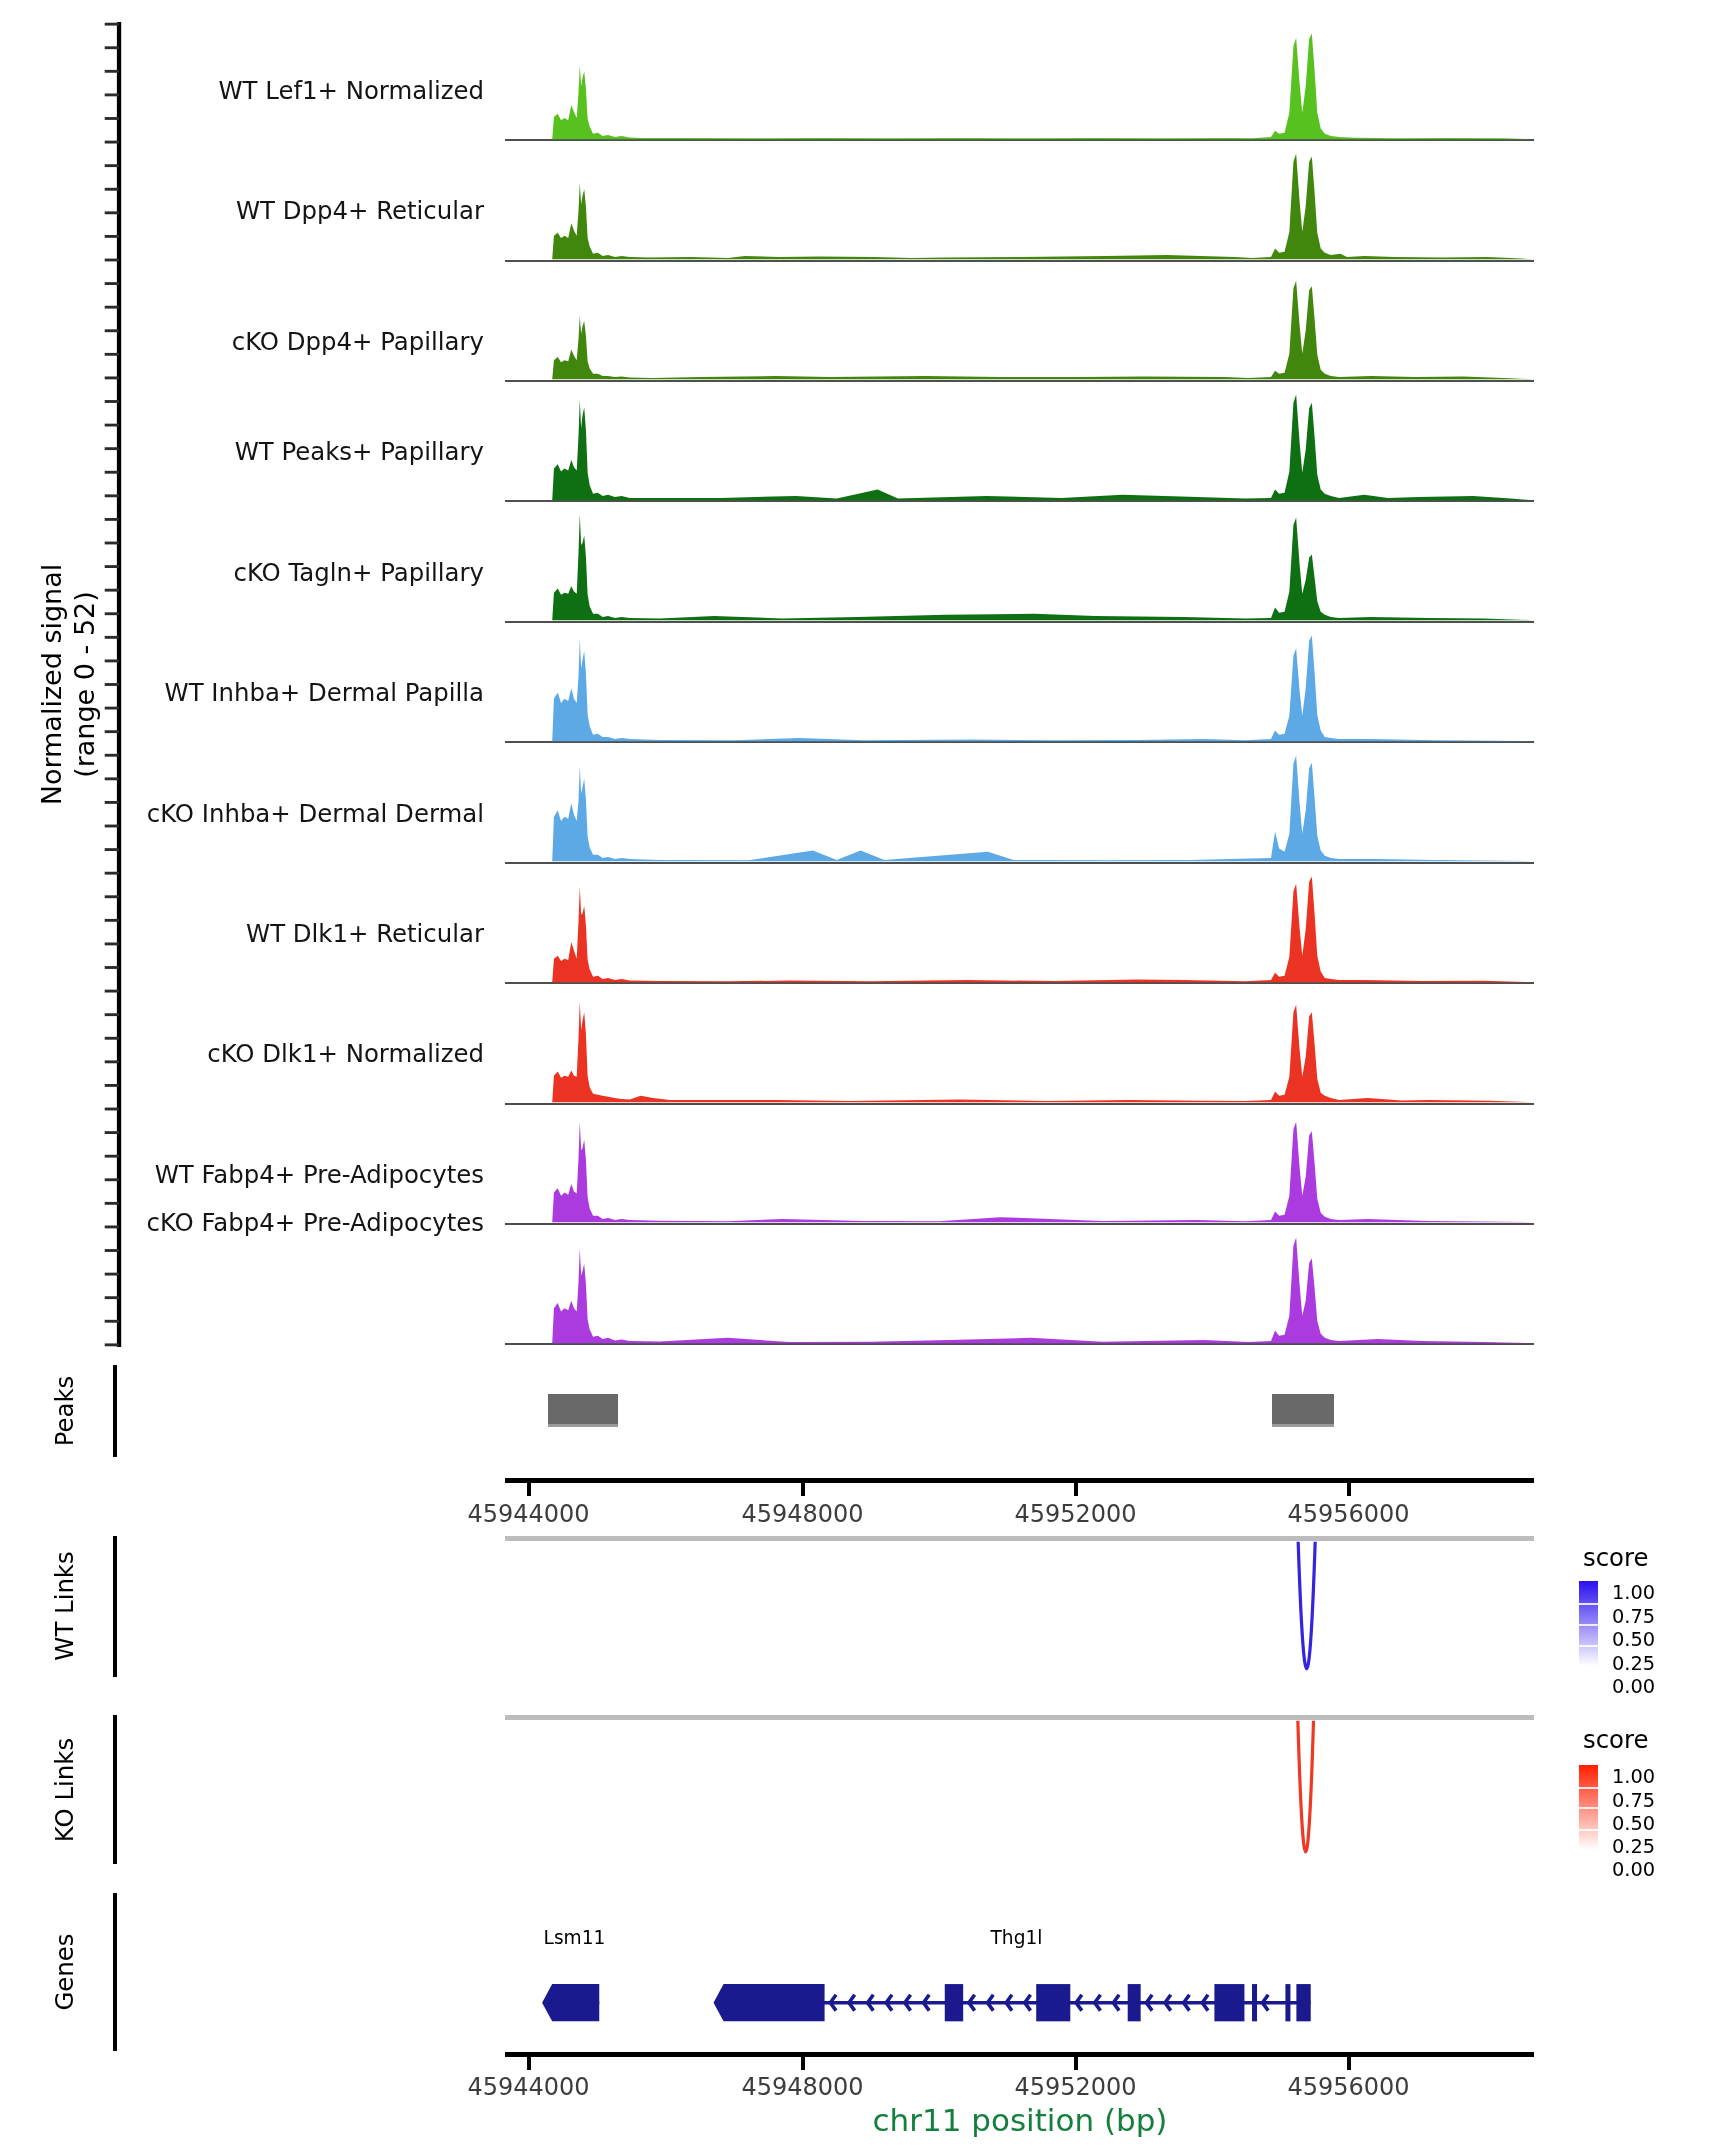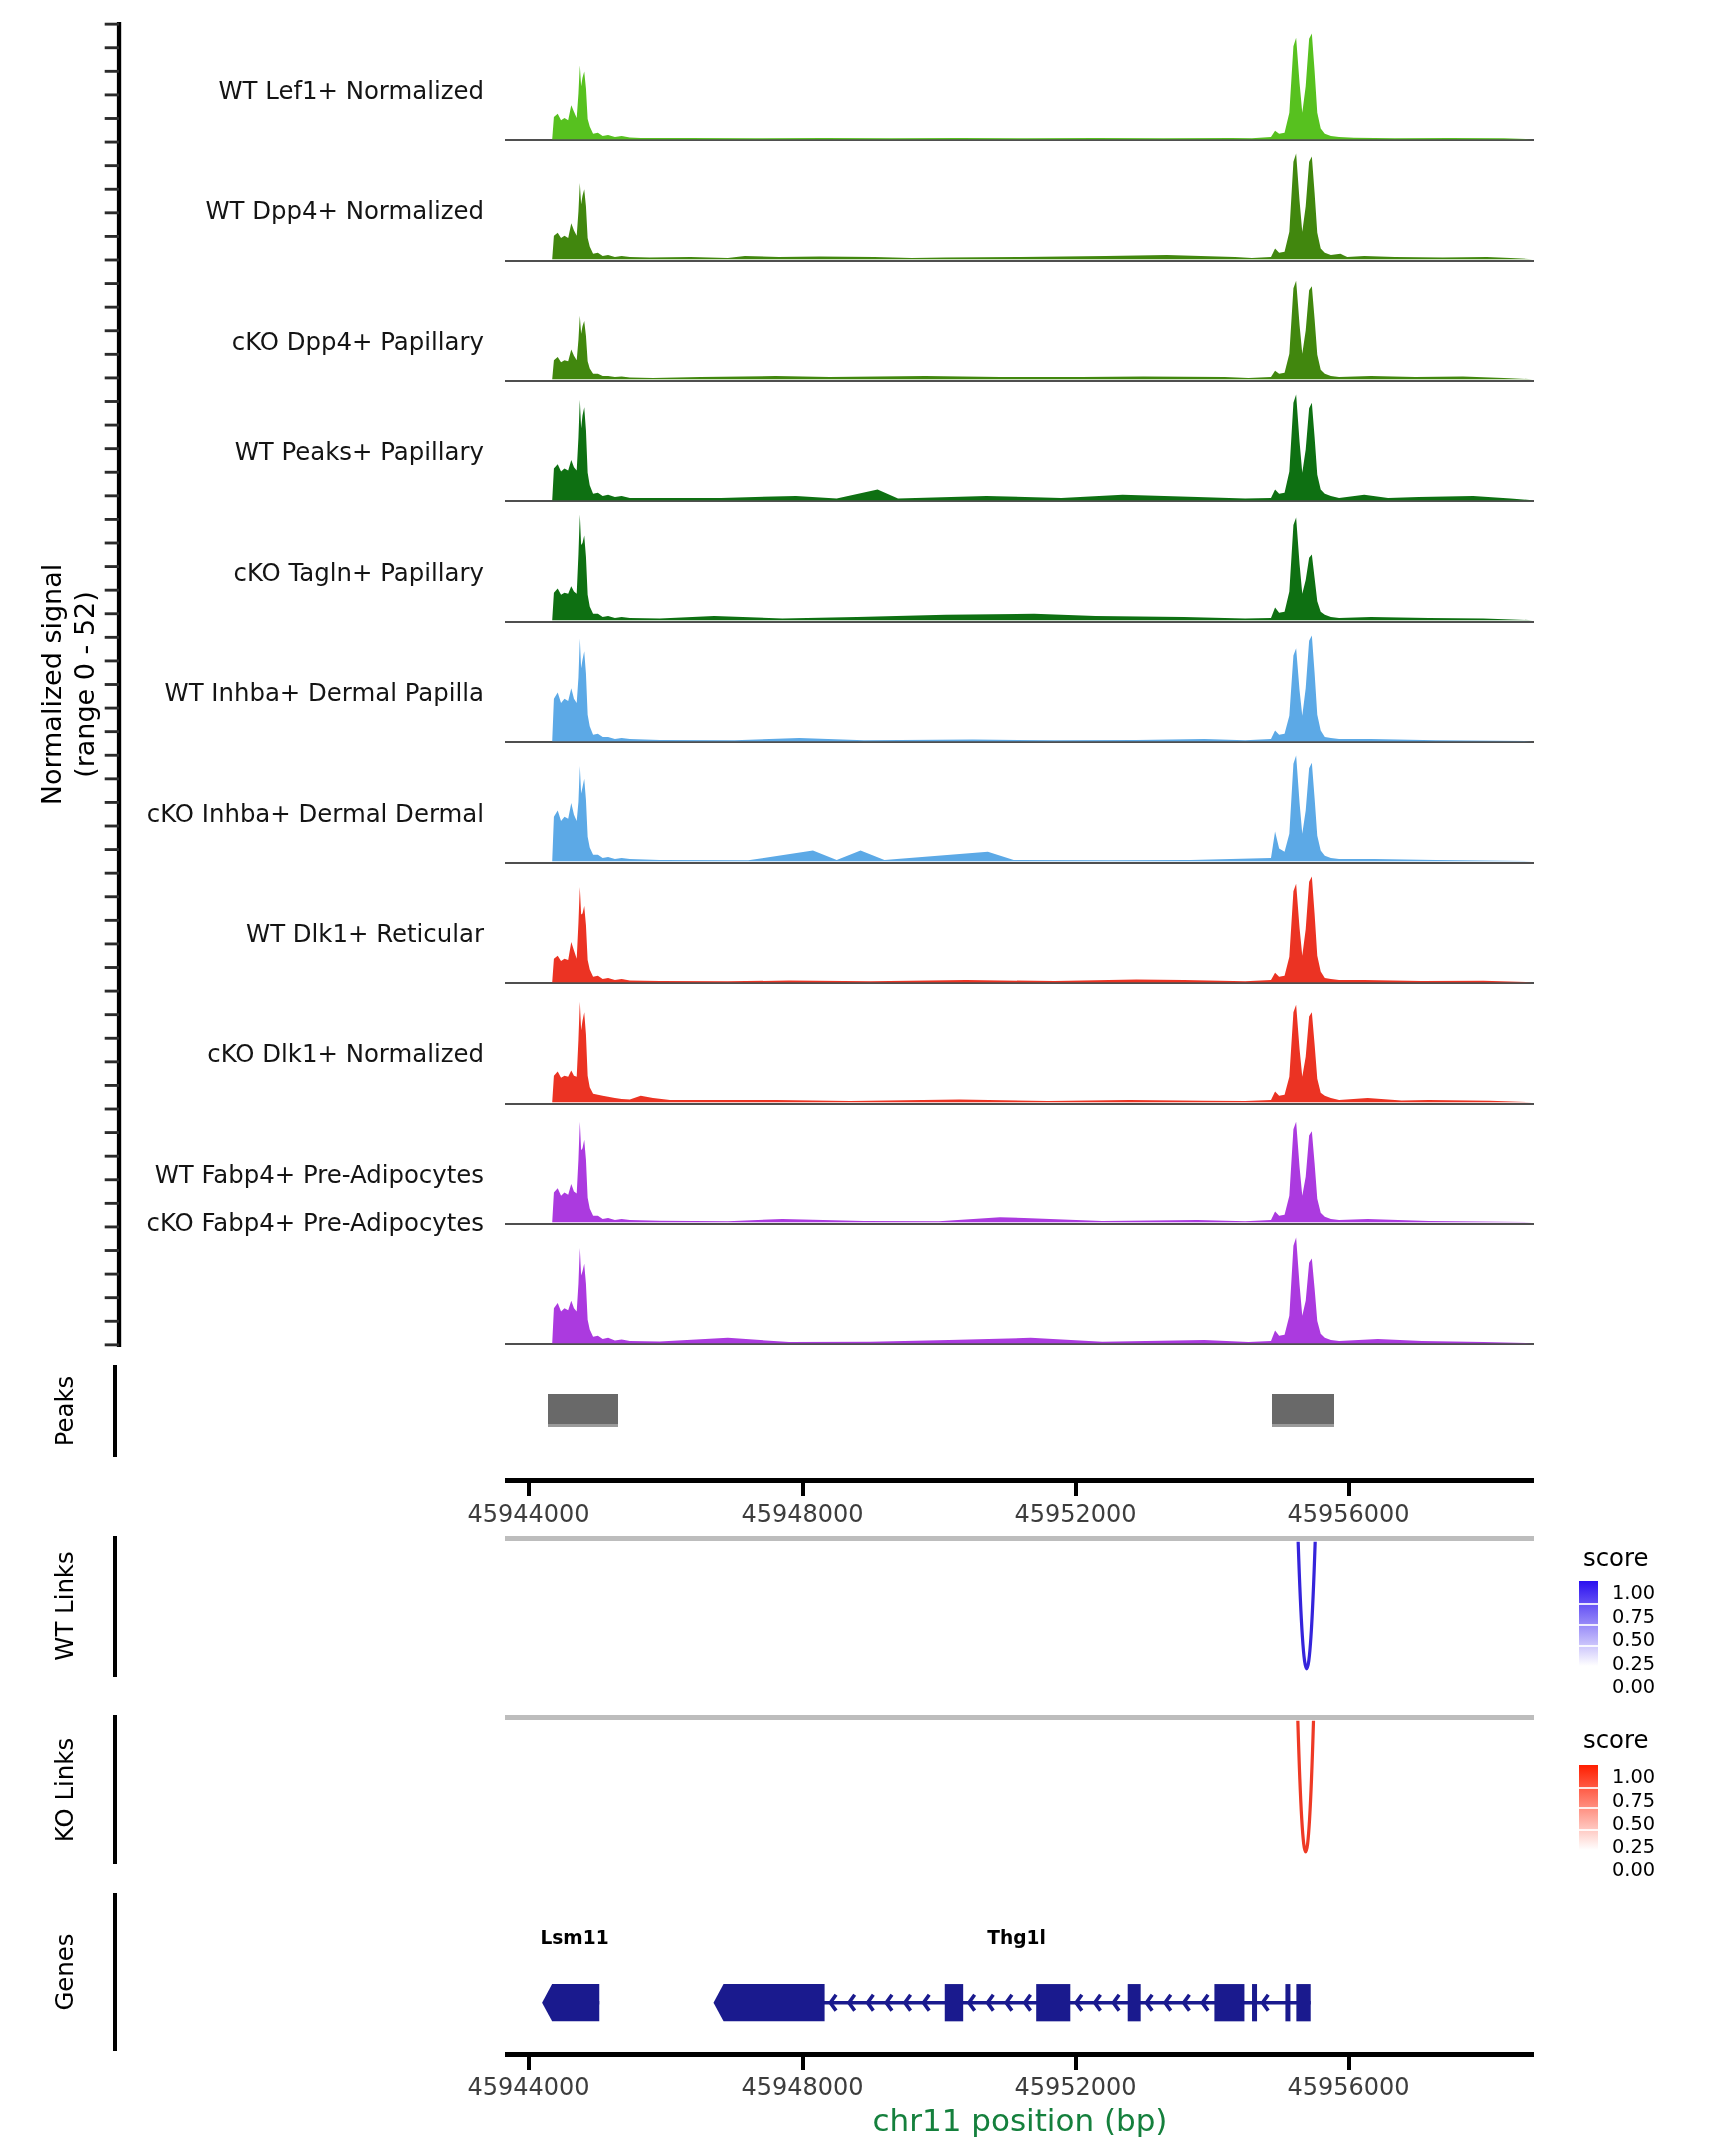--- a/index.html
+++ b/index.html
@@ -14,21 +14,21 @@
   .baseline{position:absolute;height:2.2px;background:#4f4f4f;}
   .links-baseline{position:absolute;height:5px;background:#BDBDBD;}
   .axis-line{position:absolute;height:5px;background:#000;}
   .axis-tick{position:absolute;width:3.6px;background:#000;}
   .axis-ticklabel{position:absolute;width:215px;text-align:center;font-size:24px;color:#3d3d3d;white-space:nowrap;}
   .axis-title{position:absolute;width:502px;text-align:center;font-size:31px;color:#15803d;}
   .legend-title{position:absolute;font-size:24.4px;color:#000;}
   .legend-bar{position:absolute;width:18.6px;}
   .legend-ticklabel{position:absolute;font-size:19.4px;color:#000;white-space:nowrap;}
   .legend-dash{position:absolute;height:2.2px;background:rgba(255,255,255,0.85);}
-  .gene-name{position:absolute;width:215px;text-align:center;font-size:18.6px;color:#000;font-weight:bold;}
+  .gene-name{position:absolute;width:215px;text-align:center;font-size:18.6px;color:#000;}
   .peak-bar{position:absolute;height:30px;}
   svg{display:block;}
 </style>
 </head>
 <body>
 
 <div class="figure">
 
   <div class="vlabel ylabel-box" style="left:-183px;top:650px;">
     <div>
@@ -97,21 +97,21 @@
       <line x1="36" y1="1812.1071428571431" x2="16" y2="1812.1071428571431" stroke="#2b2b2b" stroke-width="4"></line>
       <line x1="36" y1="1845.0000000000002" x2="16" y2="1845.0000000000002" stroke="#2b2b2b" stroke-width="4"></line>
     </svg>
 
   <div id="coverage">
       <div class="track-label" style="top:76px;">WT Lef1+ Normalized</div>
       <div class="baseline" style="left:505px;top:139px;width:1029px;"></div>
       <svg width="1029" height="120" viewBox="0 0 1436 168" style="position:absolute;left:505px;top:21.5px;">
         <path d="M 4.8 164 L 4.8 164.0 L 63.8 164.0 L 66.2 132.9 L 71.5 128.5 L 76.2 137.4 L 81.0 134.4 L 86.2 137.4 L 90.5 116.6 L 94.3 125.5 L 98.1 134.4 L 100.5 100.4 L 102.4 60.4 L 104.3 90.0 L 106.2 78.2 L 108.6 69.3 L 111.0 93.0 L 113.4 135.9 L 116.3 146.2 L 121.0 156.6 L 127.7 155.1 L 134.4 159.6 L 142.0 158.1 L 151.5 161.0 L 161.0 159.6 L 172.5 161.8 L 187.7 162.5 L 252.5 162.5 L 347.8 162.8 L 443.1 162.5 L 538.4 162.8 L 633.7 162.5 L 729.0 162.8 L 824.2 162.5 L 919.5 162.8 L 1014.8 162.5 L 1043.4 162.8 L 1070.1 161.0 L 1075.8 152.2 L 1081.5 156.6 L 1089.1 155.1 L 1095.8 127.0 L 1101.5 33.8 L 1105.3 21.9 L 1110.1 85.6 L 1113.9 127.0 L 1118.7 90.0 L 1123.5 23.4 L 1127.3 16.0 L 1131.1 67.8 L 1134.9 127.0 L 1139.7 149.2 L 1145.4 156.6 L 1153.9 159.6 L 1165.4 161.0 L 1186.3 162.2 L 1243.5 162.8 L 1319.7 162.5 L 1396.0 162.8 L 1436.0 164.0 L 1436.0 164 Z" fill="#57C11F" stroke="none"></path>
       </svg>
-      <div class="track-label" style="top:196px;">WT Dpp4+ Normalized</div>
+      <div class="track-label" style="top:196px;">WT Dpp4+ Reticular</div>
       <div class="baseline" style="left:505px;top:260px;width:1029px;"></div>
       <svg width="1029" height="120" viewBox="0 0 1436 168" style="position:absolute;left:505px;top:142px;">
         <path d="M 4.8 164 L 4.8 164.0 L 63.8 164.0 L 66.2 131.4 L 71.5 127.0 L 76.2 134.4 L 81.0 131.4 L 86.2 134.4 L 90.5 113.7 L 94.3 124.0 L 98.1 131.4 L 100.5 97.4 L 102.4 57.4 L 104.3 87.0 L 106.2 75.2 L 108.6 66.3 L 111.0 90.0 L 113.4 134.4 L 116.3 146.2 L 121.0 156.6 L 127.7 155.1 L 134.4 159.6 L 142.0 158.1 L 151.5 161.0 L 161.0 159.6 L 172.5 161.0 L 200.1 161.8 L 257.3 161.0 L 309.7 162.5 L 333.5 159.6 L 381.2 161.0 L 438.3 160.3 L 514.6 161.0 L 567.0 162.5 L 614.6 161.8 L 719.4 161.0 L 838.5 159.6 L 924.3 158.1 L 1019.6 161.0 L 1043.4 162.5 L 1070.1 161.0 L 1075.8 149.2 L 1081.5 155.1 L 1089.1 153.6 L 1095.8 125.5 L 1101.5 27.8 L 1105.3 16.0 L 1110.1 82.6 L 1113.9 125.5 L 1118.7 90.0 L 1123.5 27.8 L 1127.3 20.4 L 1131.1 70.8 L 1134.9 127.0 L 1139.7 149.2 L 1145.4 155.1 L 1153.9 158.1 L 1167.3 156.6 L 1176.8 161.0 L 1200.6 159.6 L 1243.5 161.0 L 1310.2 161.8 L 1372.2 161.0 L 1405.5 162.5 L 1436.0 164.0 L 1436.0 164 Z" fill="#41870E" stroke="none"></path>
       </svg>
       <div class="track-label" style="top:327px;">cKO Dpp4+ Papillary</div>
       <div class="baseline" style="left:505px;top:380px;width:1029px;"></div>
       <svg width="1029" height="120" viewBox="0 0 1436 168" style="position:absolute;left:505px;top:262px;">
         <path d="M 4.8 164 L 4.8 164.0 L 63.8 164.0 L 66.2 137.4 L 71.5 132.9 L 76.2 140.3 L 81.0 137.4 L 86.2 138.8 L 90.5 122.6 L 94.3 131.4 L 98.1 137.4 L 100.5 109.2 L 102.4 75.2 L 104.3 100.4 L 106.2 90.0 L 108.6 82.6 L 111.0 103.3 L 113.4 138.8 L 116.3 149.2 L 121.0 156.6 L 127.7 156.6 L 134.4 159.6 L 142.0 159.6 L 151.5 161.0 L 161.0 160.3 L 172.5 161.8 L 204.9 162.5 L 271.6 161.0 L 376.4 159.6 L 452.6 161.0 L 586.0 159.6 L 690.8 161.0 L 805.2 161.0 L 890.9 160.3 L 1005.3 161.0 L 1038.6 162.5 L 1070.1 161.0 L 1075.8 152.2 L 1081.5 156.6 L 1089.1 155.1 L 1095.8 128.5 L 1101.5 36.7 L 1105.3 26.4 L 1110.1 88.5 L 1113.9 128.5 L 1118.7 95.9 L 1123.5 39.7 L 1127.3 33.8 L 1131.1 79.6 L 1134.9 130.0 L 1139.7 150.7 L 1145.4 156.6 L 1153.9 159.6 L 1165.4 161.0 L 1210.2 159.6 L 1272.1 161.0 L 1338.8 160.3 L 1396.0 162.5 L 1436.0 164.0 L 1436.0 164 Z" fill="#41870E" stroke="none"></path>
       </svg>
       <div class="track-label" style="top:437px;">WT Peaks+ Papillary</div>

